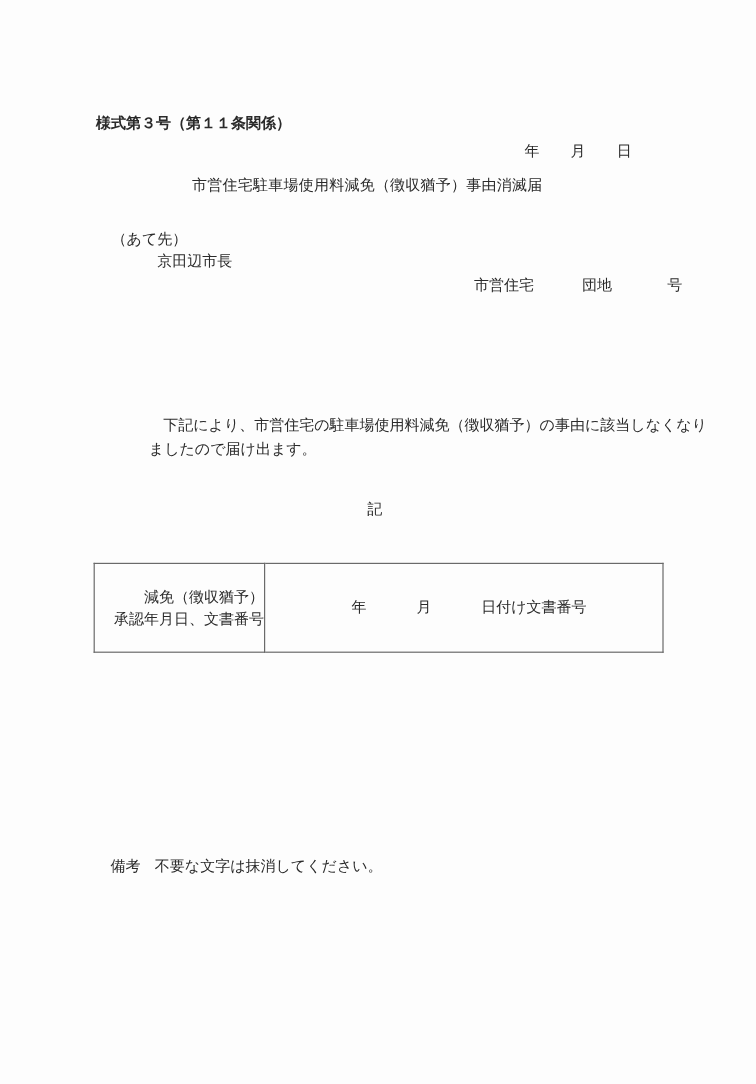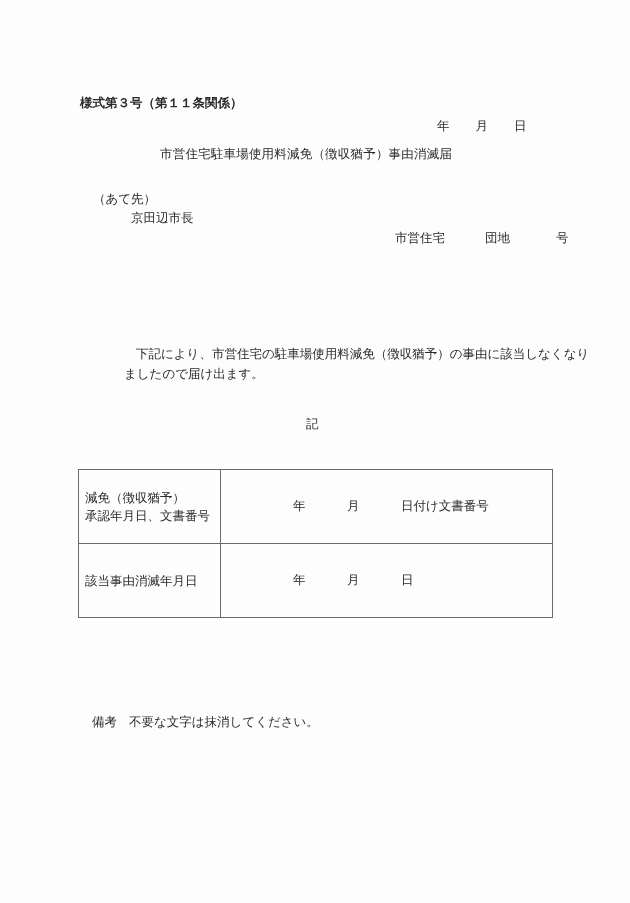--- a/index.html
+++ b/index.html
@@ -59,21 +59,21 @@
       border: 1.5px solid #6a6a6a;
       padding: 0;
       vertical-align: middle;
       font-size: 12.5px;
     }
     table.record col.c1 { width: 142px; }
     table.record col.c2 { width: 332px; }
     table.record tr.r1 td { height: 73px; }
     table.record tr.r2 td { height: 73px; }
     table.record tr.r3 td { height: 73px; }
-    .lbl { padding-left: 6px !important; line-height: 18px; }
+    .lbl { padding-left: 6px !important; line-height: 18px; text-align: right; }
     .val { padding-left: 72px !important; }
     .val span { display: inline-block; }
     .val .y { width: 54px; }
     .val .m { width: 54px; }
 
     .note { left: 92px; top: 716px; }
     .note .sp { display: inline-block; width: 12px; }
   </style>
 </head>
 <body>
@@ -107,24 +107,18 @@
   <tbody>
       <tr class="r1">
     <td class="lbl">
       <div>減免（徴収猶予）</div>
       <div>承認年月日、文書番号</div>
     </td>
     <td class="val">
       <span class="y">年</span><span class="m">月</span><span>日付け文書番号</span>
     </td>
   </tr>
-  <tr class="r2">
-    <td class="lbl">該当事由消滅年月日</td>
-    <td class="val">
-      <span class="y">年</span><span class="m">月</span><span>日</span>
-    </td>
-  </tr>
 </tbody>
   </table>
 
 <div class="abs note">
   <span>備考</span><span class="sp"></span><span>不要な文字は抹消してください。</span>
 </div>
 
 </body></html>

